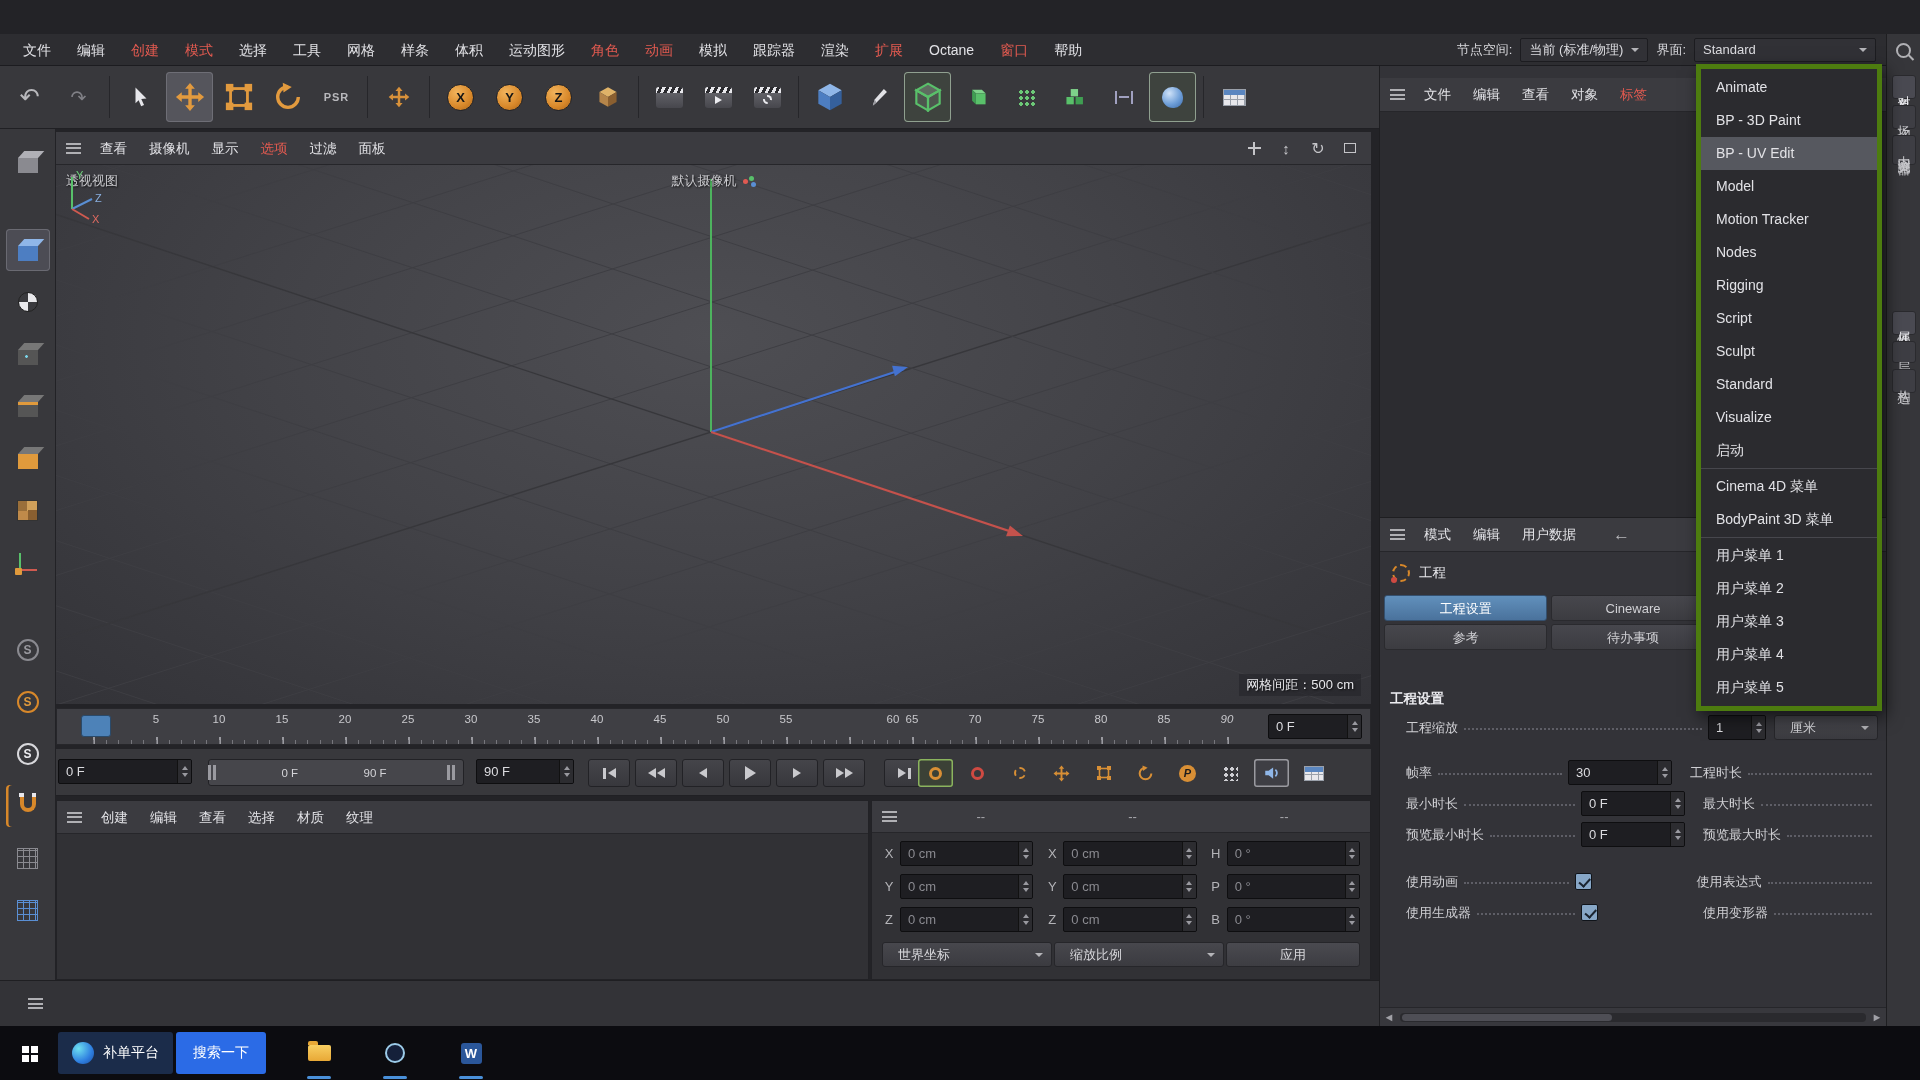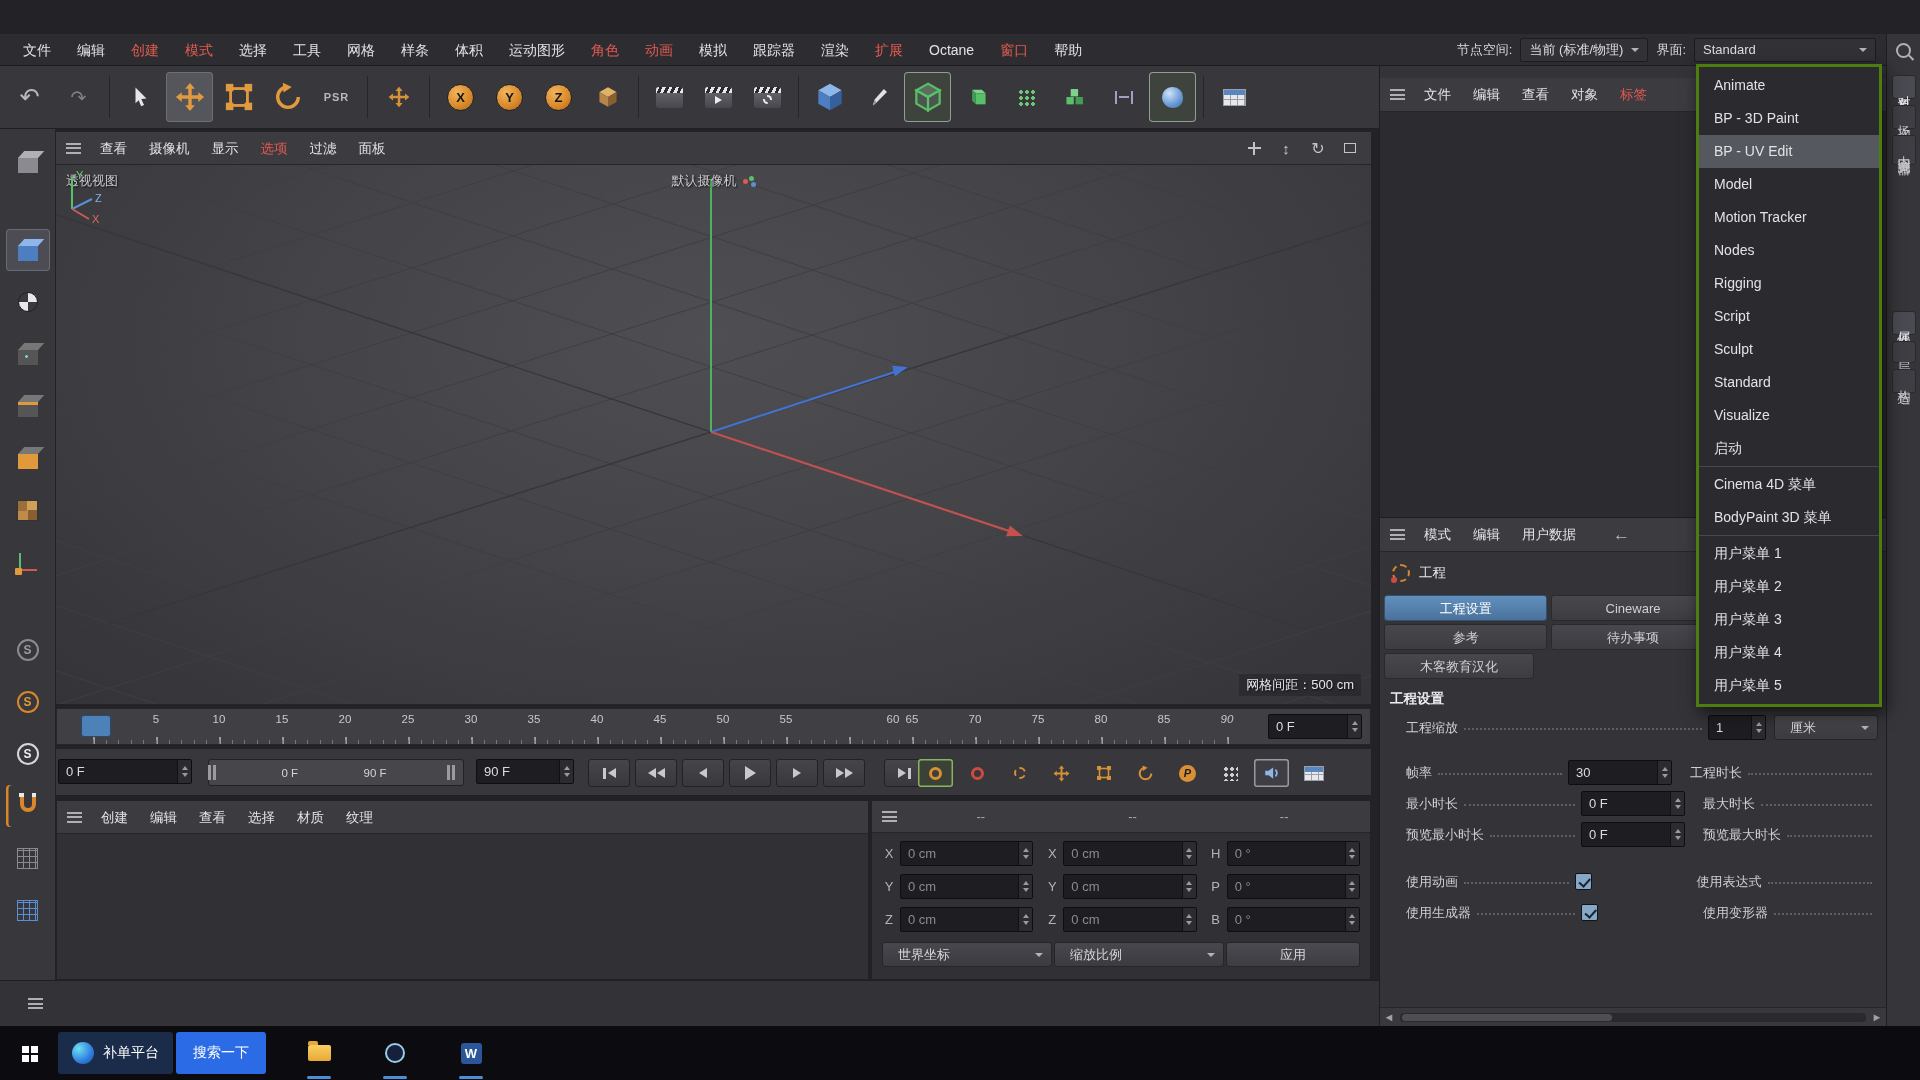--- a/index.html
+++ b/index.html
@@ -192,21 +192,21 @@
 
   
   .right-tabstrip{position:absolute;left:1886px;top:34px;width:34px;height:992px;background:#36363a;border-left:1px solid #1e1e21;display:flex;flex-direction:column;align-items:center;}
   .magx{width:15px;height:15px;border:2px solid #b0b0b4;border-radius:50%;position:relative;margin:9px 0 14px 0;flex:0 0 auto;}
   .magx::after{content:"";position:absolute;width:2px;height:7px;background:#b0b0b4;transform:rotate(-45deg);right:-3px;bottom:-5px;}
   .rtab{writing-mode:vertical-rl;font-size:13px;color:#c8c8cc;background:#3e3e44;border:1px solid #2a2a2e;border-radius:3px;padding:9px 2px;margin:3px 0;letter-spacing:2px;}
   .rtab.on{background:#4a4a52;color:#ececf0;}
   .rt-spacer{height:140px;flex:0 0 auto;}
 
   
-  .iface-dd{position:absolute;left:1696px;top:64px;width:186px;background:#2b2b2f;border:3px solid #4d7c0f;box-shadow:4px 6px 16px rgba(0,0,0,.6);z-index:50;padding:2px 0;}
+  .iface-dd{position:absolute;left:1696px;top:64px;width:186px;background:#2b2b2f;border:5px solid #4d7c0f;box-shadow:4px 6px 16px rgba(0,0,0,.6);z-index:50;padding:2px 0;}
   .dd-item{height:33px;line-height:33px;padding:0 15px;font-size:14px;color:#e2e2e6;white-space:nowrap;}
   .dd-item.sel{background:#56585f;}
   .dd-sep{height:1px;background:#47474d;margin:1px 0;}
 
   
   .taskbar{position:absolute;left:0;top:1026px;width:1920px;height:54px;background:#0c0c10;display:flex;align-items:center;z-index:60;}
   .tb-start{width:58px;height:54px;display:flex;align-items:center;justify-content:center;}
   .winlogo{width:7px;height:7px;background:#fff;box-shadow:9px 0 0 #fff,0 9px 0 #fff,9px 9px 0 #fff;margin:-8px 8px 0 0;}
   .tb-widget{height:42px;background:#1b2c4a;display:flex;align-items:center;gap:9px;padding:0 14px;border-radius:3px;color:#fff;font-size:14px;}
   .edge-ic{width:22px;height:22px;border-radius:50%;background:radial-gradient(circle at 30% 30%,#6ee0f0,#2f7fe0 60%,#1a4fa0);}
@@ -857,23 +857,20 @@
 
     <div class="am-tabs" id="am-tabs-1" style="top:528px">
         <span class="am-tab on">工程设置</span>
         <span class="am-tab">Cineware</span>
         <span class="am-tab">信息</span>
       </div>
     <div class="am-tabs" id="am-tabs-2" style="top:557px">
         <span class="am-tab">参考</span>
         <span class="am-tab">待办事项</span>
         <span class="am-tab">帧插值</span>
-      </div>
-    <div class="am-tabs" id="am-tabs-3" style="top:586px">
-        <span class="am-tab fixedw">木客教育汉化</span>
       </div>
 
     <div class="am-body">
       <div class="am-title">工程设置</div>
       <div class="am-row">
         <span class="am-label">工程缩放</span>
         <span class="dots"></span>
         <span class="field w58">
             <span class="fv">1</span>
             <span class="spin"></span>

